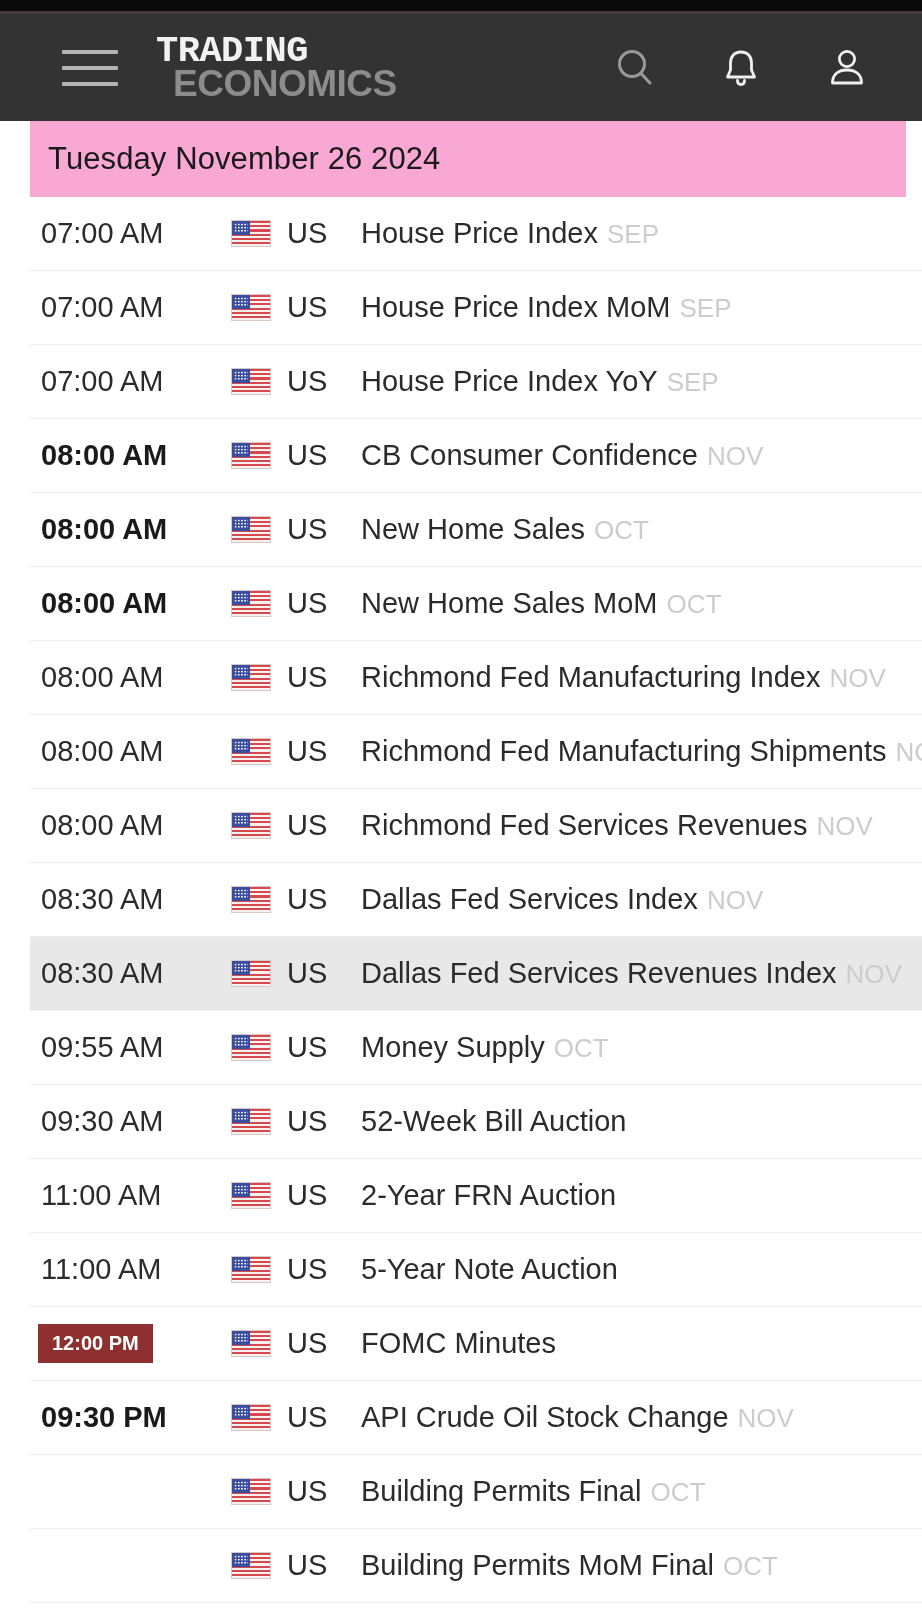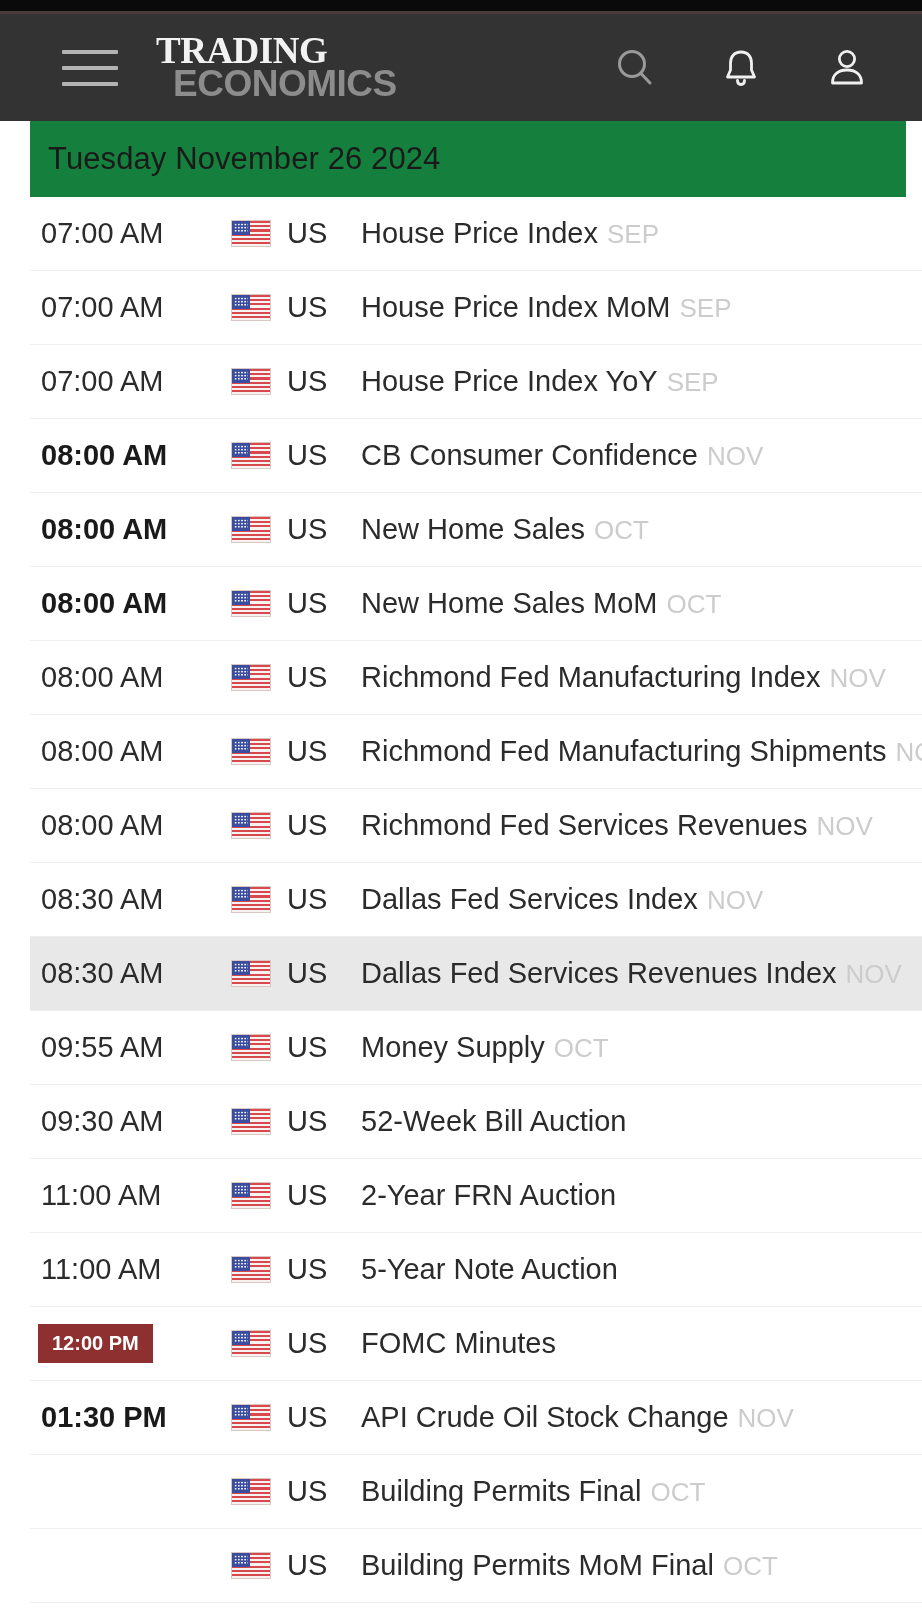--- a/index.html
+++ b/index.html
@@ -63,21 +63,21 @@
     line-height: 0.88;
     flex: 0 0 auto;
     cursor: pointer;
   }
   .brand .b1 {
     display: block;
     font-size: 37px;
     font-weight: bold;
     letter-spacing: -0.5px;
     color: #f2f2f2;
-    font-family: Liberation Serif, serif;
+    font-family: Liberation Mono, monospace;
   }
   .brand .b2 {
     display: block;
     font-size: 37px;
     font-weight: bold;
     letter-spacing: -0.5px;
     color: #8c8c8c;
     margin-left: 17px;
     font-family: "Liberation Sans", sans-serif;
   }
@@ -97,21 +97,21 @@
     justify-content: center;
     cursor: pointer;
   }
   .hicon svg { display: block; }
 
   
   .datebar {
     margin-left: 30px;
     margin-right: 16px;
     height: 76px;
-    background: #15803d;
+    background: #f9a8d4;
     display: flex;
     align-items: center;
     padding-left: 18px;
   }
   .datebar .datetext {
     font-size: 31px;
     color: #1a1a1a;
     font-weight: normal;
     letter-spacing: 0.1px;
   }
@@ -434,21 +434,21 @@
         <div class="c-flag">
           <span class="flag">
             <span class="stripes"></span>
             <span class="canton"></span>
           </span>
         </div>
         <div class="c-country">US</div>
         <div class="c-event"><span>FOMC Minutes</span></div>
       </div>
       <div class="row">
-        <div class="c-time bold">01:30 PM</div>
+        <div class="c-time bold">09:30 PM</div>
         <div class="c-flag">
           <span class="flag">
             <span class="stripes"></span>
             <span class="canton"></span>
           </span>
         </div>
         <div class="c-country">US</div>
         <div class="c-event"><span>API Crude Oil Stock Change</span><span class="ref">NOV</span></div>
       </div>
       <div class="row">

